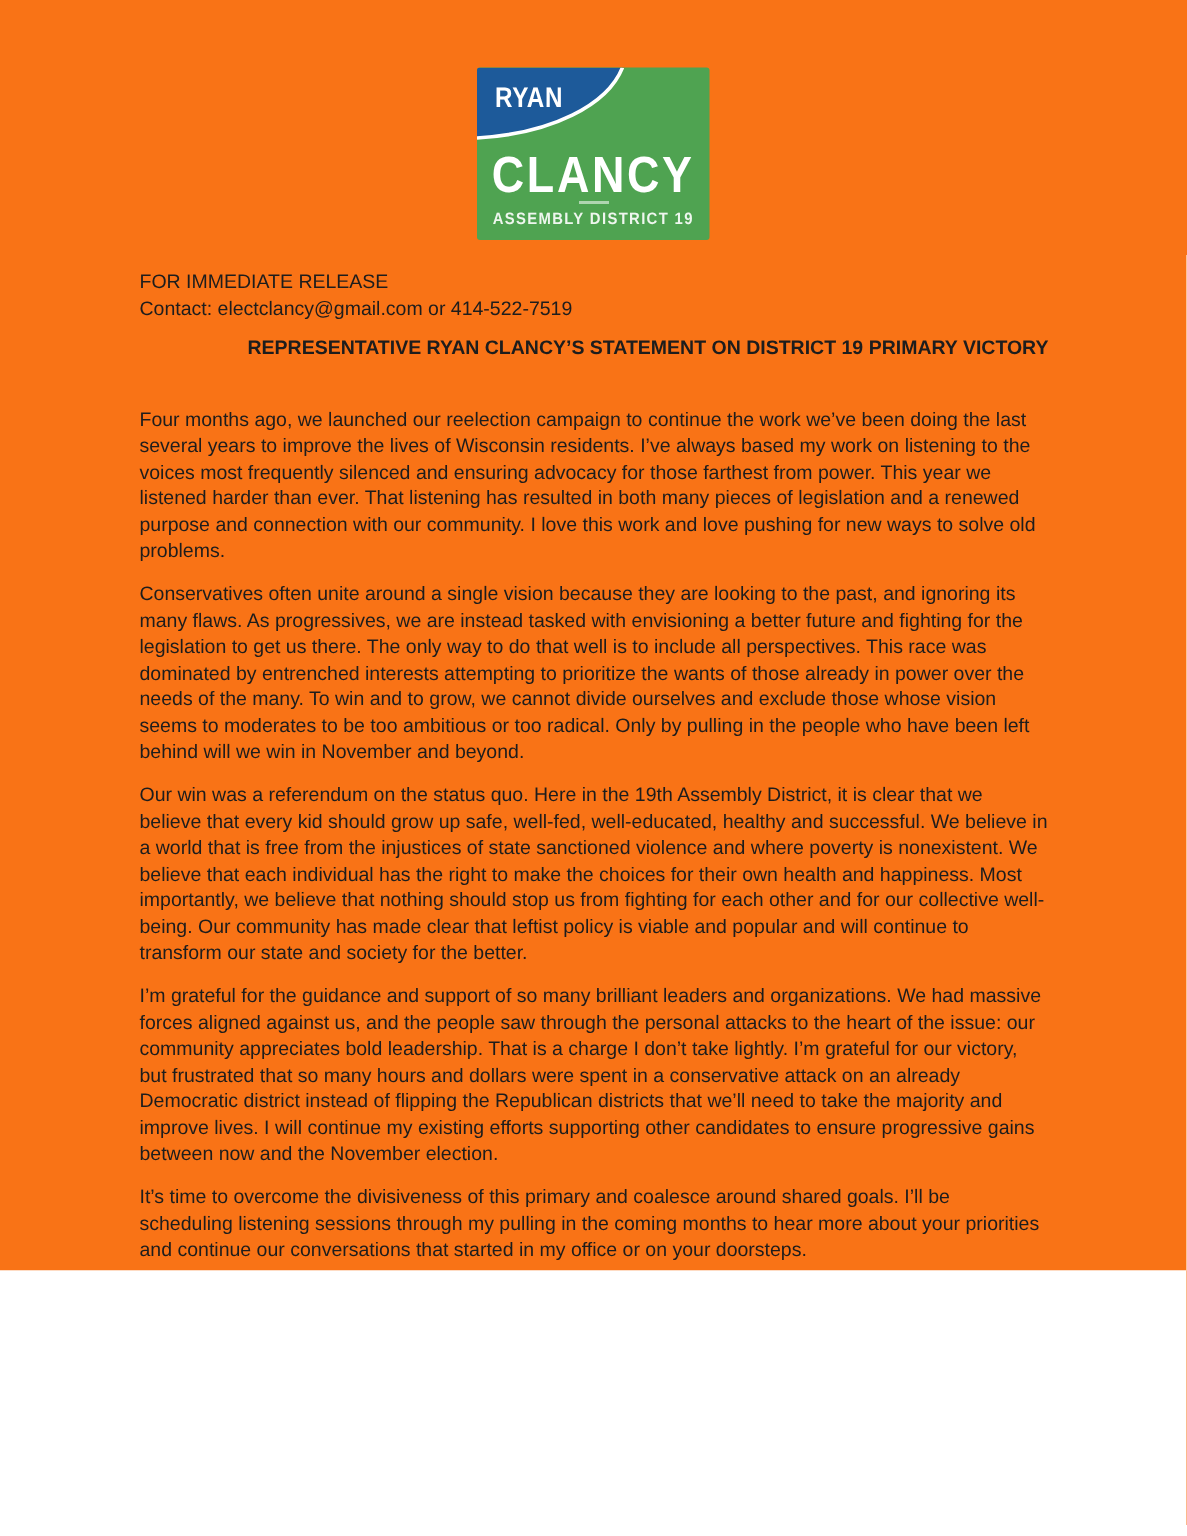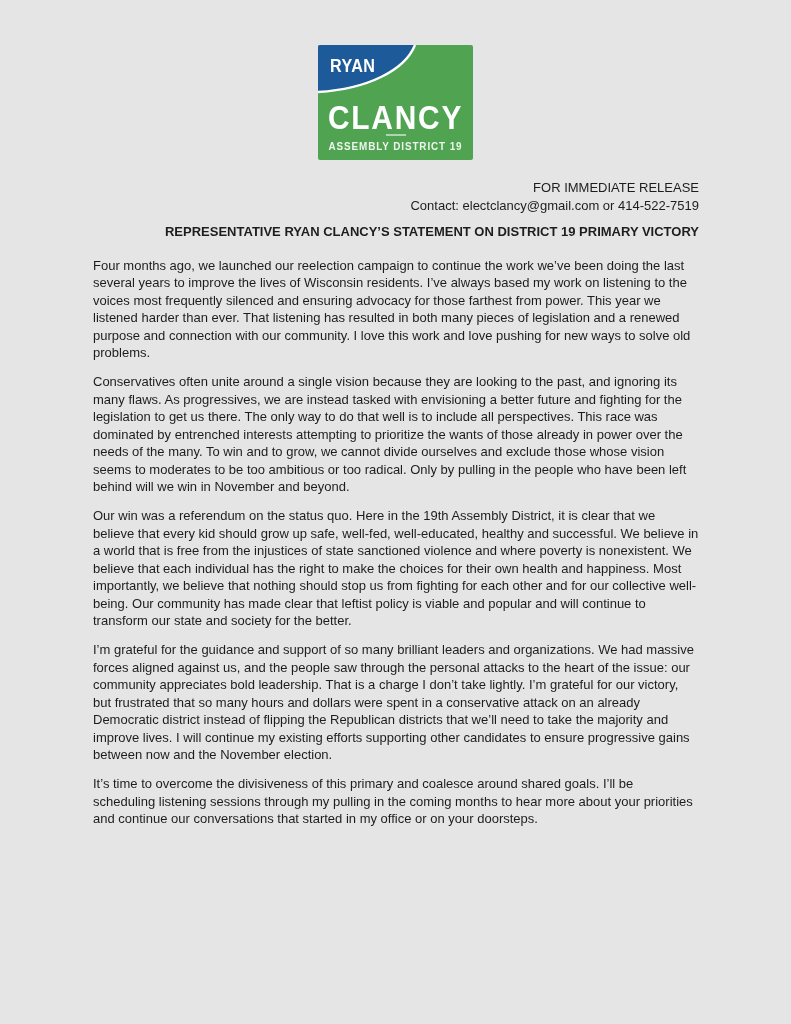--- a/index.html
+++ b/index.html
@@ -3,22 +3,22 @@
 <meta charset="utf-8">
 <style>
   html, body {
     margin: 0;
     padding: 0;
     background: #ffffff;
   }
   .page {
     position: relative;
     width: 791px;
-    height: 1024px;
-    background: #e5e5e5;
+    height: 847px;
+    background: #f97316;
     font-family: "Liberation Sans", sans-serif;
     color: #1d1d1d;
     overflow: hidden;
   }
 
   
   .logo {
     position: absolute;
     left: 318px;
     top: 45px;
@@ -85,32 +85,31 @@
   .content {
     position: absolute;
     left: 93px;
     top: 179px;
     width: 606px;
     font-size: 13px;
     line-height: 17.5px;
   }
   .release-line {
     margin: 0;
-    text-align: right;
   }
   .headline {
     margin: 9px 0 0 0;
     font-size: 13px;
     line-height: 17.5px;
     font-weight: 700;
     text-align: right;
     white-space: nowrap;
   }
   .paragraphs {
-    margin-top: 16px;
+    margin-top: 30px;
   }
   .para {
     margin: 11.5px 0 0 0;
   }
   .para:first-child {
     margin-top: 0;
   }
   .italic {
   }
 </style>

